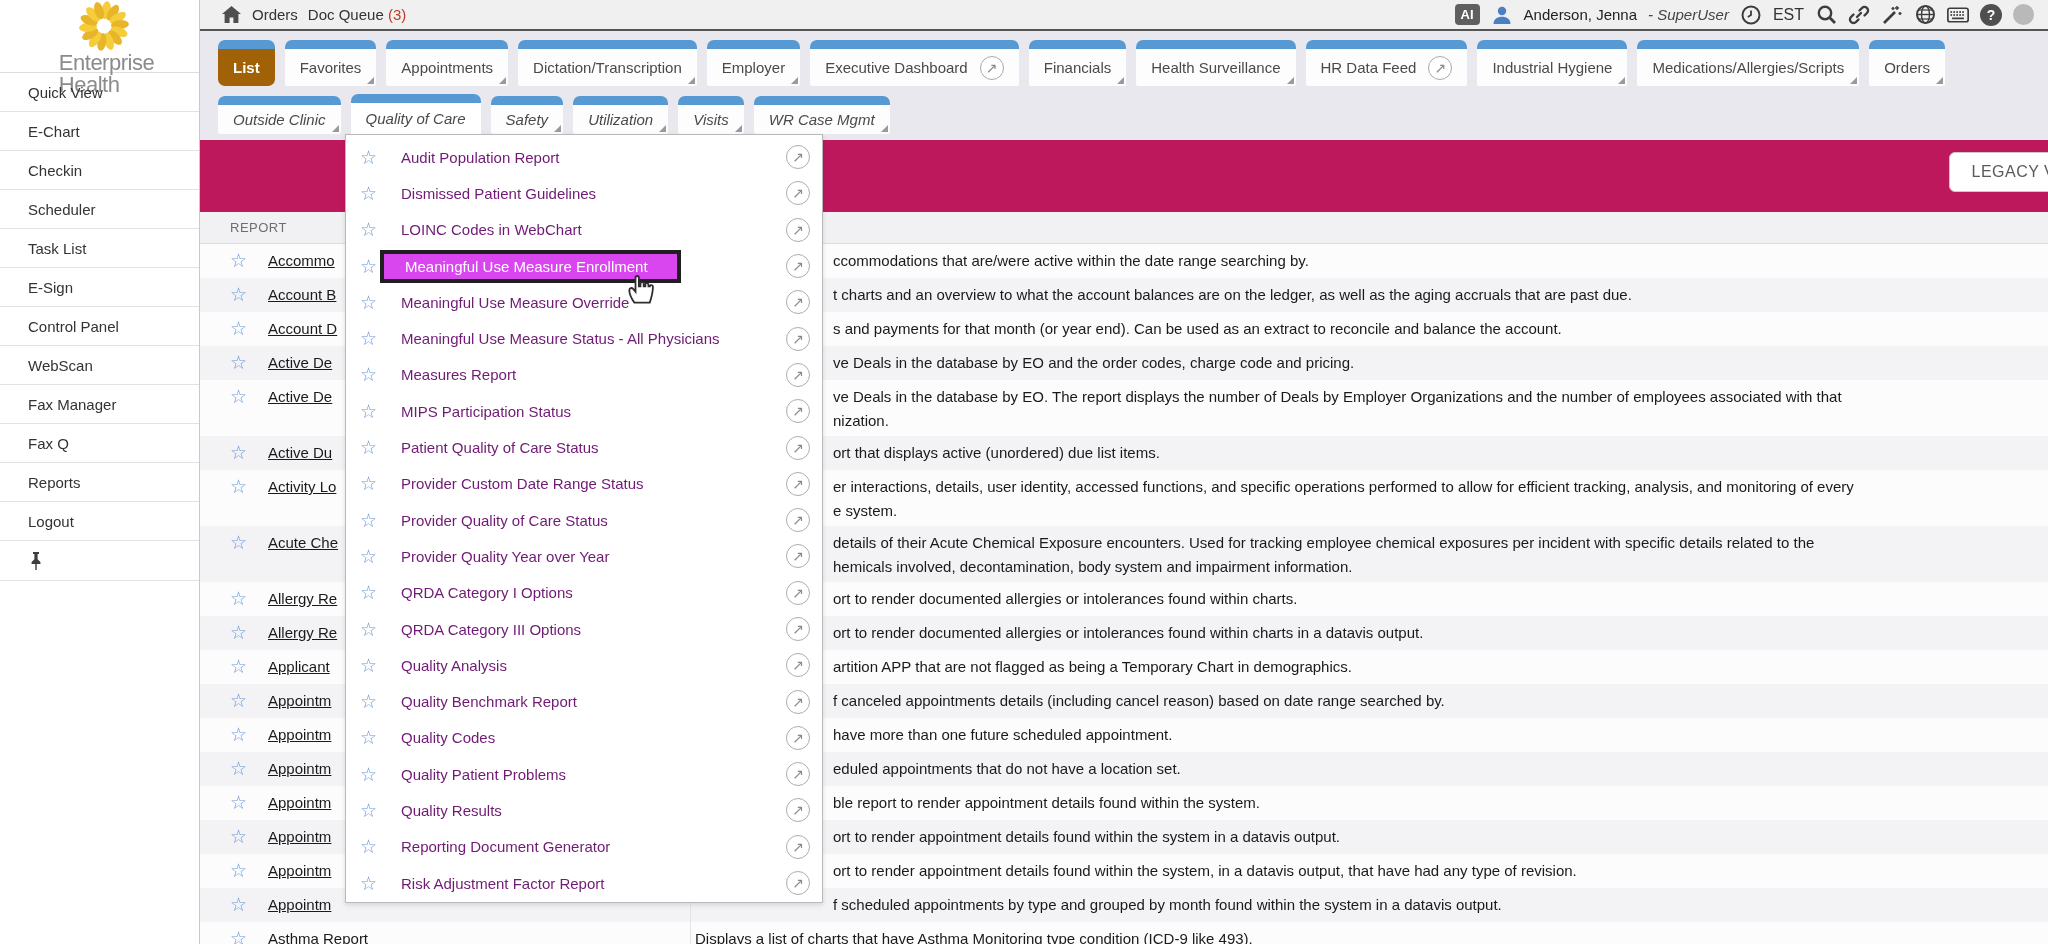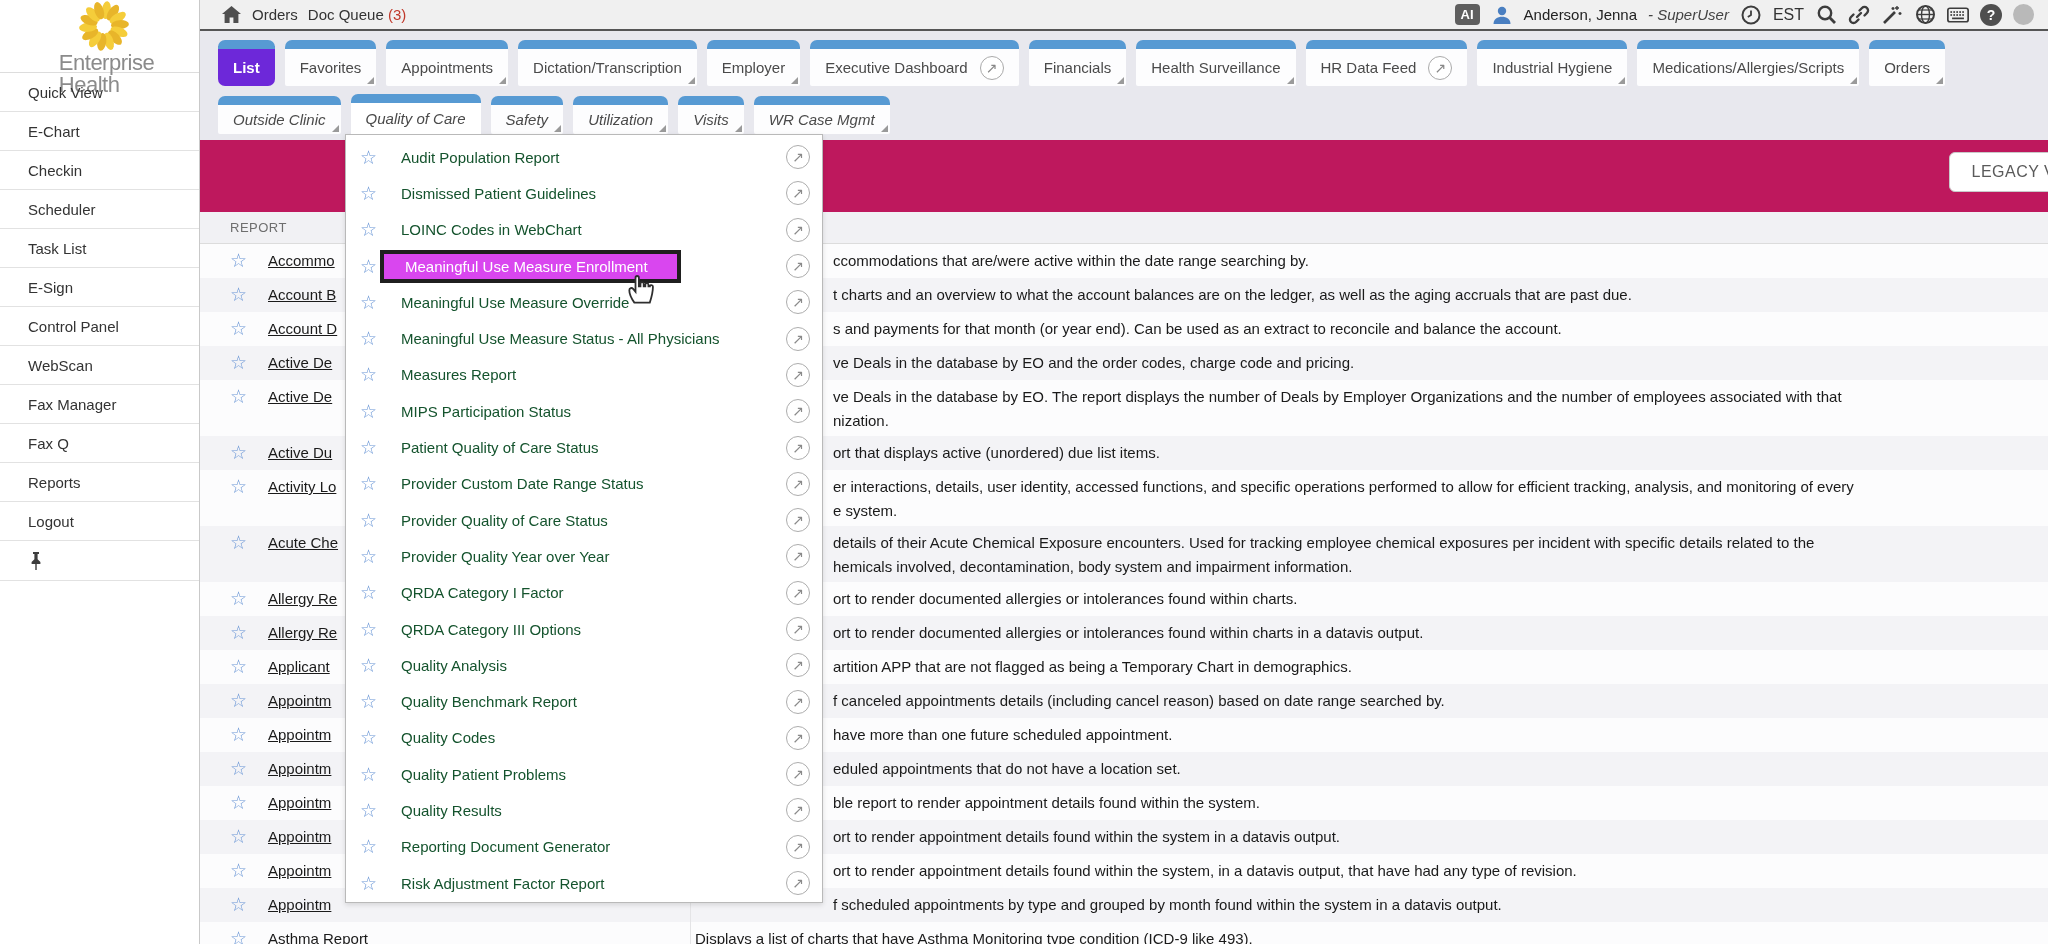--- a/index.html
+++ b/index.html
@@ -35,21 +35,21 @@
 
   
   .strip { position:absolute; left:200px; top:33px; width:1848px; height:107px; background:#e8e8ee; }
   .tabrow { position:absolute; display:flex; gap:10px; align-items:flex-end; }
   .tabrow1 { left:18px; top:7px; height:46px; }
   .tabrow2 { left:18px; top:63px; height:38px; }
   .tab { position:relative; background:#fdfdfe; border-top:9px solid #579ad3; border-radius:7px 7px 2px 2px;
          color:#4a4a4a; font-size:15px; display:flex; align-items:center; padding:0 15px; cursor:pointer;
          height:46px; white-space:nowrap; }
   .tabrow2 .tab { height:38px;font-style:italic; }
-  .tab.active { background:#6d28d9; color:#fff; font-weight:bold; border-top-color:#579ad3; border-radius:7px; }
+  .tab.active { background:#a16207; color:#fff; font-weight:bold; border-top-color:#579ad3; border-radius:7px; }
   .tab.open { background:#fff; z-index:70; border-radius:7px 7px 0 0; height:40px; }
   .fold { position:absolute; right:2px; bottom:2px; width:0; height:0;
           border-left:7px solid transparent; border-bottom:7px solid #9a9a9a; }
   .ext-circle { width:24px; height:24px; border:1px solid #aaa; border-radius:50%; color:#888;
                 font-size:14px; display:inline-flex; align-items:center; justify-content:center;
                 margin-left:12px; background:#fff; }
 
   
   .content-head { position:absolute; left:200px; top:140px; width:1932px; height:72px; background:#be185d; }
   .legacy-btn { position:absolute; right:22px; top:12px; height:40px; padding:0 22px; background:#fff;
@@ -67,21 +67,21 @@
                flex:1; }
   .desc-cell.clip { padding-left:142px; }
   .desc-cell.noclip { padding-left:4px; }
   .desc-cell.multi { line-height:24px; padding-top:5px; padding-bottom:3px; }
 
   
   .dropdown { position:absolute; left:345px; top:134px; width:478px; height:769px; background:#fff;
               border:1px solid #b9b9b9; z-index:50; box-shadow:0 2px 5px rgba(0,0,0,0.12); padding-top:4px; }
   .dd-item { position:relative; height:36.3px; display:flex; align-items:center; }
   .dd-star { position:absolute; left:14px; font-size:19px; color:#6b97d6; cursor:pointer; z-index:2; }
-  .dd-label { margin-left:55px; font-size:15px; color:#14532d; cursor:pointer; white-space:nowrap; }
+  .dd-label { margin-left:55px; font-size:15px; color:#701a75; cursor:pointer; white-space:nowrap; }
   .dd-label.hl { margin-left:34px; background:#d946ef; color:#fff; border:4px solid #1f1f1f;
                  padding:4px 29px 4px 21px; }
   .dd-arrow { position:absolute; right:12px; width:24px; height:24px; border:1px solid #adadad; border-radius:50%;
               color:#8a8a8a; font-size:14px; display:flex; align-items:center; justify-content:center; cursor:pointer; }
 
   .cursor-svg { position:absolute; left:624px; top:270px; z-index:99; pointer-events:none; }
   svg { display:block; }
 </style>
 </head>
 <body>
@@ -508,21 +508,21 @@
         <span class="dd-label">Provider Quality of Care Status</span>
         <span class="dd-arrow">↗</span>
       </div>
       <div class="dd-item">
         <span class="dd-star">☆</span>
         <span class="dd-label">Provider Quality Year over Year</span>
         <span class="dd-arrow">↗</span>
       </div>
       <div class="dd-item">
         <span class="dd-star">☆</span>
-        <span class="dd-label">QRDA Category I Factor</span>
+        <span class="dd-label">QRDA Category I Options</span>
         <span class="dd-arrow">↗</span>
       </div>
       <div class="dd-item">
         <span class="dd-star">☆</span>
         <span class="dd-label">QRDA Category III Options</span>
         <span class="dd-arrow">↗</span>
       </div>
       <div class="dd-item">
         <span class="dd-star">☆</span>
         <span class="dd-label">Quality Analysis</span>

